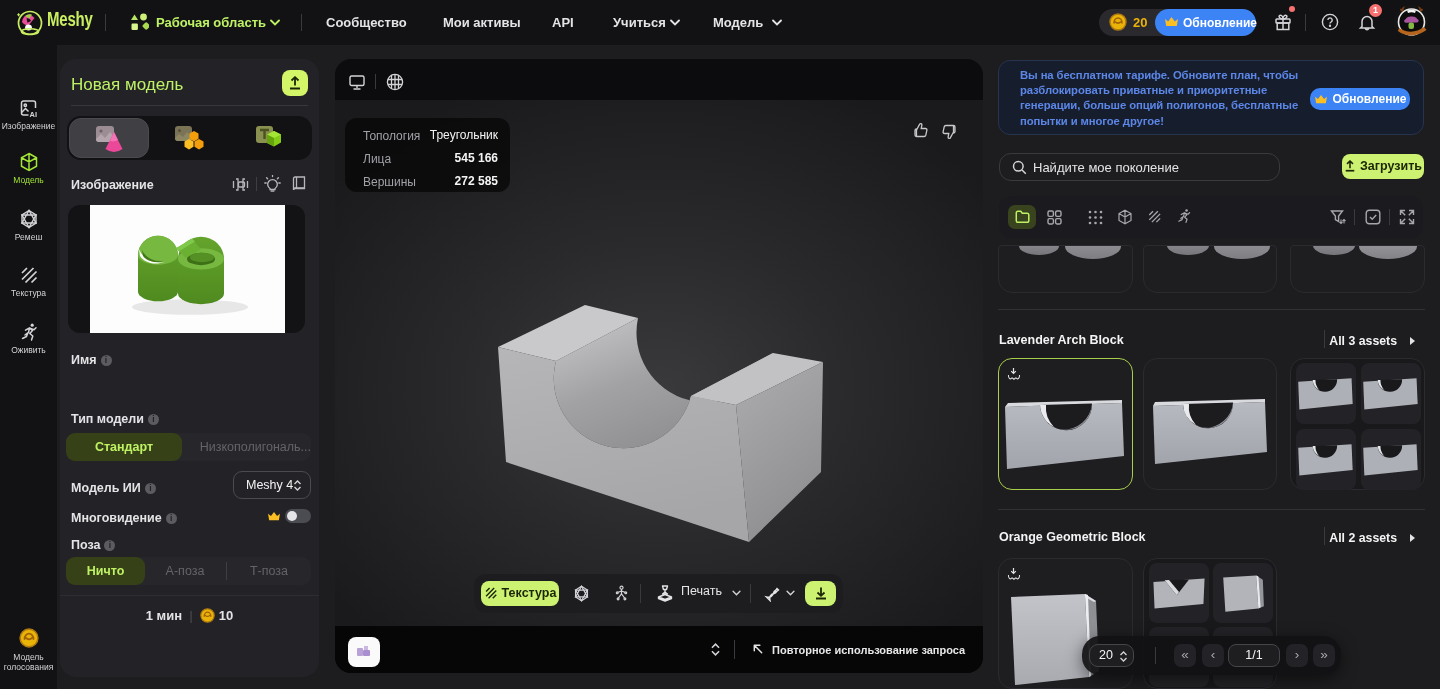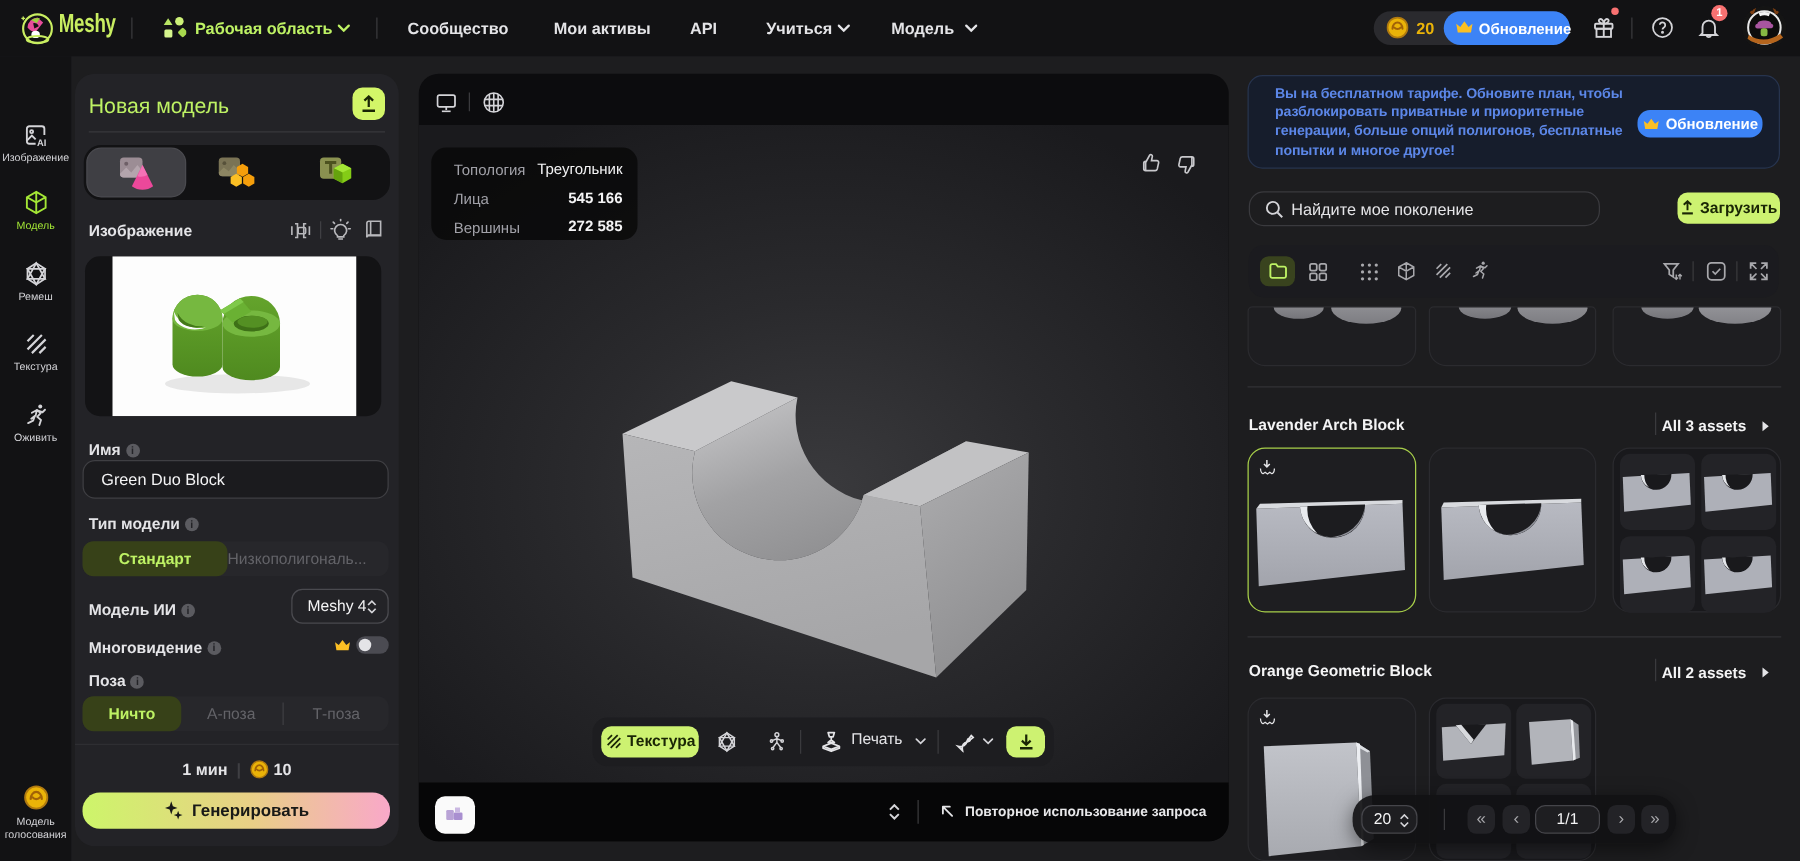--- a/index.html
+++ b/index.html
@@ -238,25 +238,24 @@
         <path d="M52 47 a20 18 0 0 0 22 11 a15 10 0 0 1 -21 -5 z" fill="#437818"></path>
         <path d="M88 56 a23 23 0 0 1 46 0 l0 36 a23 11 0 0 1 -46 0 z" fill="url(#grn)"></path>
         <ellipse cx="111" cy="56" rx="23" ry="11" fill="#76b840"></ellipse>
         <ellipse cx="111" cy="56" rx="14" ry="6.5" fill="#3e7017"></ellipse>
         <ellipse cx="112" cy="54.5" rx="12" ry="5" fill="#549023"></ellipse>
         <path d="M86 45 l16 -10 9 11 -15 9z" fill="#6ab133"></path>
         <path d="M86 45 l16 -10 3 3 -16 10z" fill="#7fc94a"></path>
       </svg>
     </div>
     <div class="rowlbl abs" style="left:11px;top:294px">Имя<span class="info">i</span></div>
-    <div class="abs" style="left:6px;top:309px;width:245px;height:31px;background:#1b1b1e;border:1px solid #3f3f43;border-radius:10px;color:#f4f4f5;font-size:13px;line-height:29px;padding-left:14px">Green Duo Block</div>
     <div class="rowlbl abs" style="left:11px;top:353px">Тип модели<span class="info">i</span></div>
     <div class="abs" style="left:6px;top:374px;width:245px;height:28px;background:#27272b;border-radius:9px"></div>
     <div class="abs" style="left:6px;top:374px;width:116px;height:28px;background:#374118;border-radius:9px;color:#bef264;font-size:12.5px;font-weight:700;text-align:center;line-height:28px">Стандарт</div>
-    <div class="abs" style="left:122px;top:374px;width:129px;height:28px;color:#636368;font-size:12.5px;text-align:left;line-height:28px">Низкополигональ...</div>
+    <div class="abs" style="left:122px;top:374px;width:129px;height:28px;color:#636368;font-size:12.5px;text-align:right;line-height:28px">Низкополигональ...</div>
     <div class="rowlbl abs" style="left:11px;top:422px">Модель ИИ<span class="info">i</span></div>
     <div class="abs" style="left:173px;top:412px;width:78px;height:28px;border:1px solid #4a4a4f;border-radius:9px;color:#f4f4f5;font-size:12.5px;line-height:26px;padding-left:12px">Meshy 4
       <svg class="abs" style="right:8px;top:8px" width="9" height="11" viewBox="0 0 9 11" fill="none" stroke="#d4d4d8" stroke-width="1.4">
           <path d="M1.5 4 L4.5 1 L7.5 4 M1.5 7 L4.5 10 L7.5 7"></path>
         </svg>
     </div>
     <div class="rowlbl abs" style="left:11px;top:452px">Многовидение<span class="info">i</span></div>
     <svg class="abs" style="left:207px;top:452px" width="14" height="11" viewBox="0 0 15 12">
         <path d="M1 3 L4.2 5.5 L7.5 1 L10.8 5.5 L14 3 L12.8 10 H2.2z" fill="#fbbf24"></path>
       </svg>
@@ -268,27 +267,20 @@
     <div class="abs" style="left:6px;top:498px;width:79px;height:28px;background:#374118;border-radius:9px;color:#bef264;font-size:12.5px;font-weight:700;text-align:center;line-height:28px">Ничто</div>
     <div class="abs" style="left:85px;top:498px;width:80px;height:28px;color:#636368;font-size:12.5px;text-align:center;line-height:28px">А-поза</div>
     <div class="abs" style="left:166px;top:503px;width:1px;height:18px;background:#3f3f43"></div>
     <div class="abs" style="left:167px;top:498px;width:84px;height:28px;color:#636368;font-size:12.5px;text-align:center;line-height:28px">Т-поза</div>
     <div class="abs" style="left:0;top:536px;width:259px;height:1px;background:#2e2e32"></div>
     <div class="abs" style="left:0;top:549px;width:259px;text-align:center;color:#e4e4e7;font-size:13px;font-weight:700">1 мин&nbsp;&nbsp;<span style="color:#3f3f43">|</span>&nbsp;&nbsp;<svg style="display:inline-block;vertical-align:-3px" width="15" height="15" viewBox="0 0 18 18">
           <circle cx="9" cy="9" r="8" fill="#eab308"></circle>
           <circle cx="9" cy="9" r="8" fill="none" stroke="#b07a10" stroke-width="1.4"></circle>
           <path d="M5 10 c0-3 2-5 4-5 s4 2 4 5 M6.5 9 c1 1.5 4 1.5 5 0" stroke="#a16207" stroke-width="1.6" fill="none" stroke-linecap="round"></path>
         </svg> 10</div>
-    <div class="abs" style="left:6px;top:575px;width:246px;height:29px;border-radius:14px;background:linear-gradient(90deg,#cdf56a 0%,#e9cf86 55%,#f9a8c9 100%)">
-      <div class="abs" style="left:0;top:0;width:100%;height:29px;text-align:center;color:#191a17;font-size:13.5px;font-weight:700;line-height:29px">
-        <svg style="display:inline-block;vertical-align:-3px;margin-right:7px" width="16" height="16" viewBox="0 0 16 16" fill="#191a17">
-            <path d="M6 1 L7.3 5 L11 6.3 L7.3 7.6 L6 11.6 L4.7 7.6 L1 6.3 L4.7 5z"></path>
-            <path d="M11.5 8.5 l0.9 2.6 2.6 0.9 -2.6 0.9 -0.9 2.6 -0.9 -2.6 -2.6 -0.9 2.6 -0.9z"></path>
-          </svg>Генерировать</div>
-    </div>
   </div>
 
   <div id="vp">
     <div id="vpmain"></div>
 
     <svg class="abs" style="left:14px;top:16px" width="16" height="15" viewBox="0 0 16 15" fill="none" stroke="#d4d4d8" stroke-width="1.4">
       <rect x="1" y="1" width="14" height="9.5" rx="1.5"></rect>
         <path d="M8 10.5 v2.5 M4.5 14 h7"></path>
     </svg>
     <div class="abs" style="left:40px;top:15px;width:1px;height:15px;background:#3a3a3d"></div>

